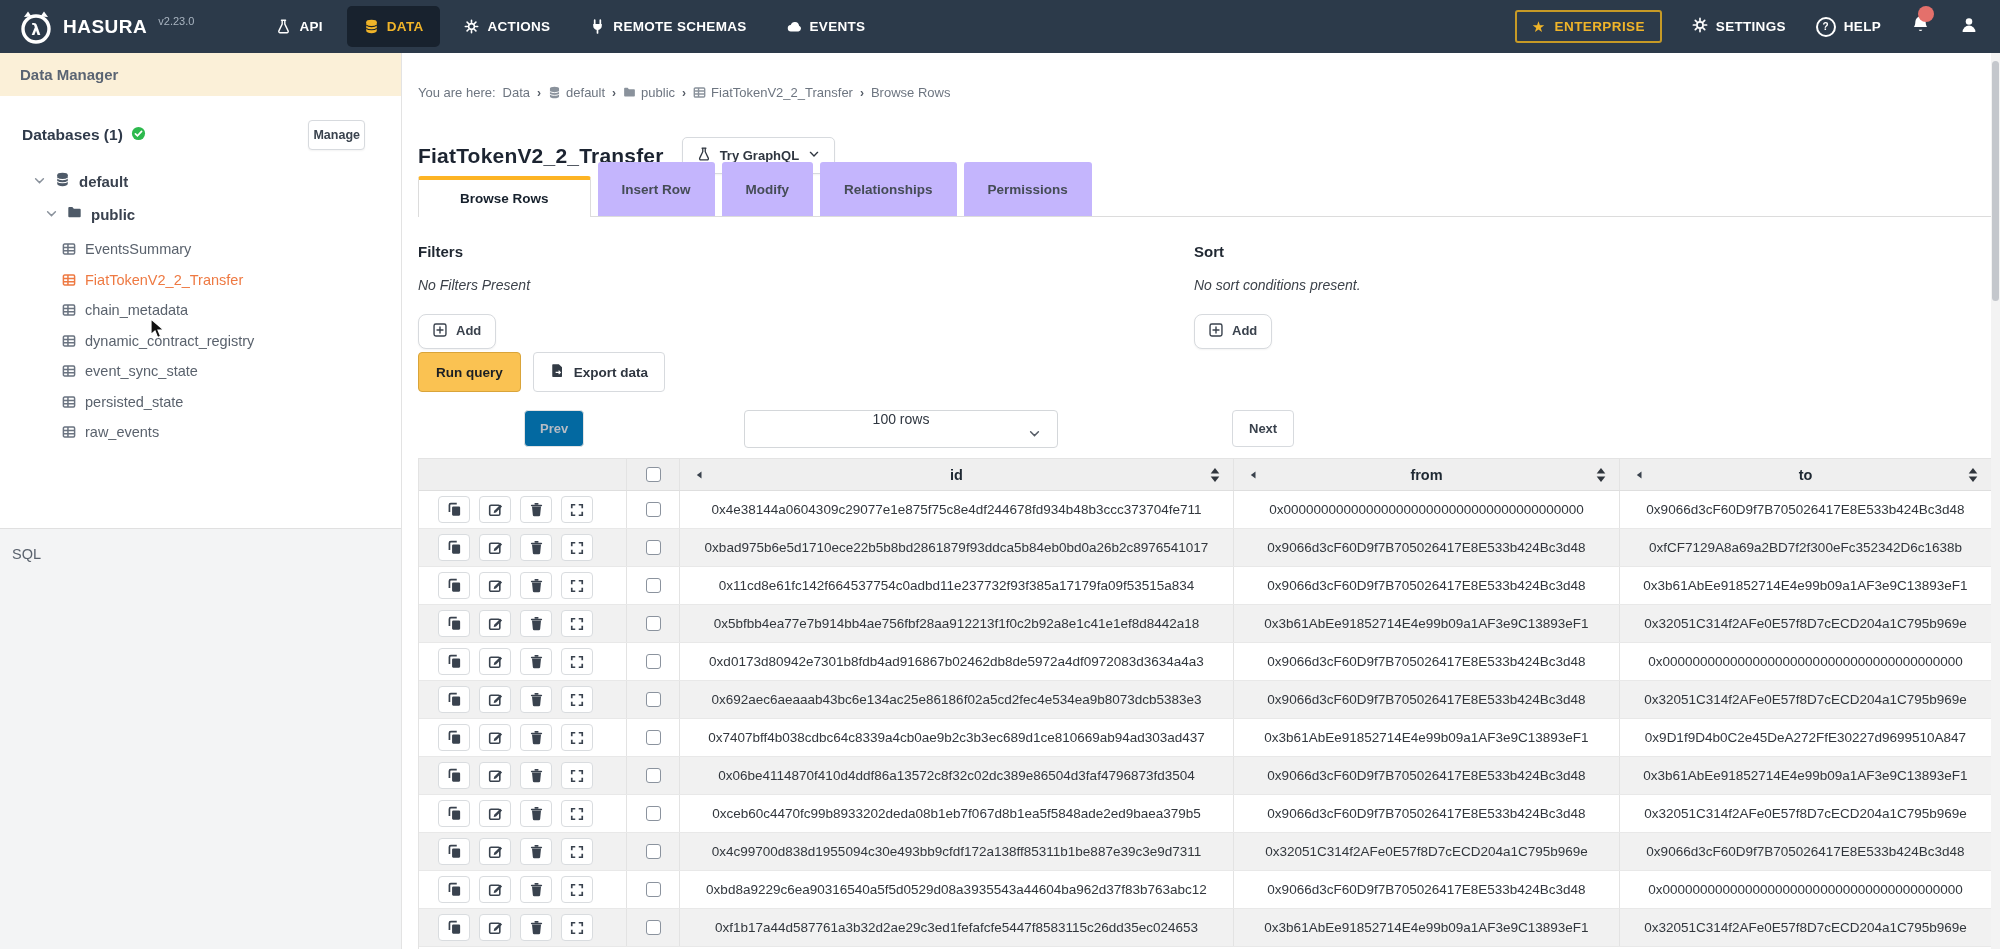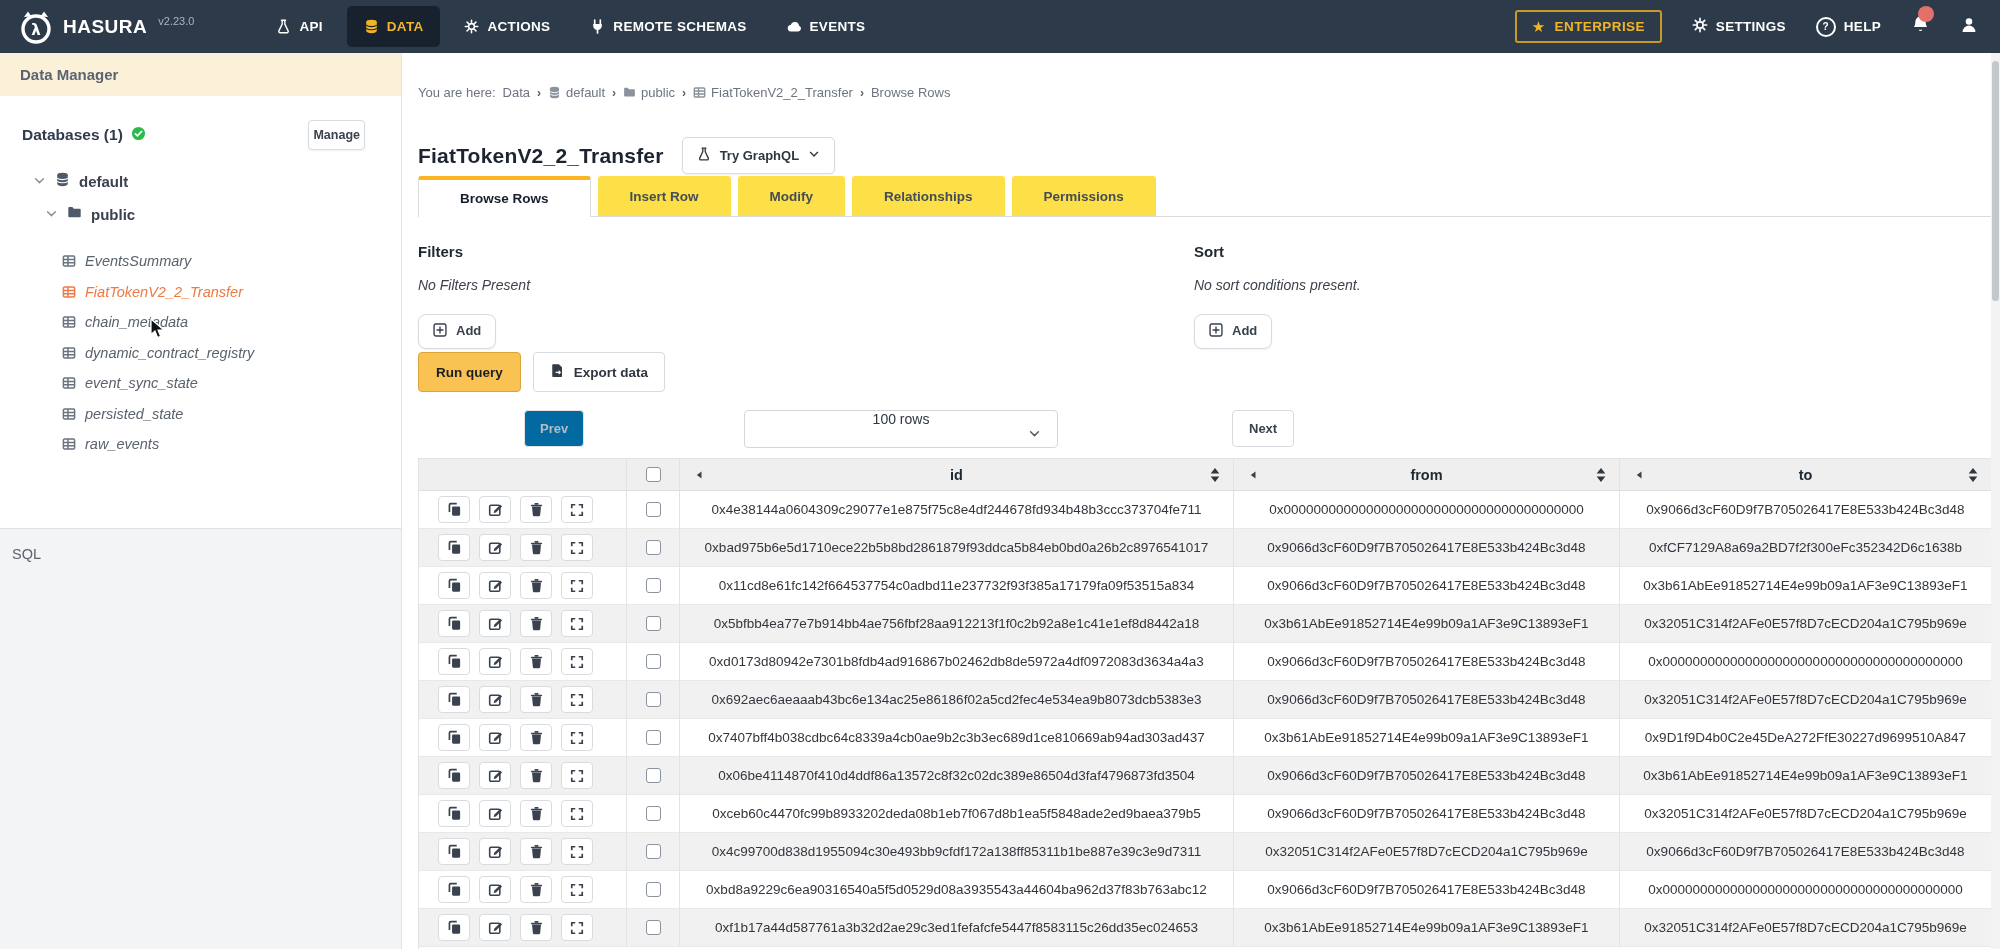--- a/index.html
+++ b/index.html
@@ -27,36 +27,36 @@
   .sidebar{position:absolute;left:0;top:53px;width:402px;height:896px;background:#fff;border-right:1px solid #e3e3e3;box-sizing:border-box;}
   .dm-header{height:43px;background:#fbf0d8;display:flex;align-items:center;padding-left:20px;font-weight:bold;font-size:15px;color:#5a6473;}
   .db-row{display:flex;align-items:center;justify-content:space-between;padding:24px 36px 0 22px;}
   .db-title{display:flex;align-items:center;gap:8px;font-weight:bold;font-size:15.5px;color:#2f3a4a;}
   .manage-btn{background:#fff;border:1px solid #d7dade;border-radius:4px;padding:7px 4px;font-weight:bold;font-size:12.5px;color:#3a434e;cursor:pointer;box-shadow:0 1px 2px rgba(0,0,0,.05);}
   .tree-row{display:flex;align-items:center;gap:9px;font-weight:bold;font-size:15px;color:#3a424f;cursor:pointer;}
   .tree-default{margin:22px 0 0 33px;}
   .tree-public{margin:15px 0 0 45px;}
   .search-box{display:block;box-sizing:border-box;margin:16px 14px 0 47px;width:341px;height:31px;border:1px solid #cfd3d8;border-radius:4px;padding:0 12px;font-size:13.5px;color:#3a424f;font-family:inherit;outline:none;}
   .search-box::placeholder{color:#9aa2ad;}
-  .table-list{margin-top:23px;font-style:italic;}
+  .table-list{margin-top:11px;}
   .table-item{display:flex;align-items:center;gap:9px;height:30.5px;padding-left:62px;font-size:14.5px;color:#5a626d;cursor:pointer;white-space:nowrap;}
   .table-item.selected{color:#ee7942;}
   .sql-section{position:absolute;left:0;right:0;top:475px;bottom:0;background:#f3f4f5;border-top:1px solid #e0e0e0;}
   .sql-label{padding:17px 0 0 12px;font-size:14.5px;color:#5a626d;cursor:pointer;}
 
   
   .main{position:absolute;left:402px;top:53px;right:0;bottom:0;background:#fff;}
   .breadcrumb{position:absolute;left:16px;top:32px;display:flex;align-items:center;gap:7px;font-size:13px;color:#6d7580;white-space:nowrap;}
   .crumb{display:flex;align-items:center;gap:5px;cursor:pointer;}
   .crumb-sep{color:#555c66;font-weight:bold;font-size:12px;}
   .title-row{position:absolute;left:16px;top:84px;display:flex;align-items:center;gap:18px;}
   .page-title{font-size:21px;font-weight:800;color:#1c2431;letter-spacing:.2px;}
   .try-gql-btn{display:flex;align-items:center;gap:9px;background:#fff;border:1px solid #d7dade;border-radius:5px;padding:9px 14px;font-size:13px;font-weight:bold;color:#2f3640;cursor:pointer;box-shadow:0 1px 2px rgba(0,0,0,.05);}
   .tab-row{position:absolute;left:16px;right:0;top:123px;height:40px;border-bottom:1px solid #dcdcdc;display:flex;align-items:flex-end;gap:7px;}
-  .tab{box-sizing:border-box;height:40px;display:flex;align-items:center;padding:0 32px;background:#fde047;border-radius:3px 3px 0 0;font-size:13.5px;font-weight:bold;color:#454c56;cursor:pointer;}
+  .tab{box-sizing:border-box;height:54px;display:flex;align-items:center;padding:0 24px;background:#c4b5fd;border-radius:3px 3px 0 0;font-size:13.5px;font-weight:bold;color:#454c56;cursor:pointer;}
   .tab.active{background:#fff;border:1px solid #dcdcdc;border-bottom:none;border-top:4px solid #fdb424;color:#16202c;margin-bottom:-1px;height:41px;padding:0 41px;}
   .filters-col{position:absolute;left:16px;top:190px;}
   .sort-col{position:absolute;left:792px;top:190px;}
   .fs-heading{font-size:15px;font-weight:bold;color:#1f2731;}
   .fs-empty{margin-top:17px;font-size:14px;font-style:italic;color:#3c424a;}
   .add-btn{margin-top:21px;display:inline-flex;gap:9px;background:#fff;border:1px solid #d7dade;border-radius:8px;padding:8px 14px;font-size:13px;font-weight:bold;color:#3a424d;cursor:pointer;box-shadow:0 1px 2px rgba(0,0,0,.05);}
   .query-bar{position:absolute;left:16px;top:299px;display:flex;gap:12px;}
   .run-query-btn{background:#fac252;border:1px solid #d9a43a;border-radius:4px;padding:10px 17px;font-size:13.5px;font-weight:bold;color:#1b1f24;cursor:pointer;}
   .export-btn{display:flex;align-items:center;gap:9px;background:#fff;border:1px solid #d7dade;border-radius:4px;padding:10px 16px;font-size:13.5px;font-weight:bold;color:#2f3640;cursor:pointer;}
   .pagination{position:absolute;left:0;right:0;top:357px;height:38px;}

